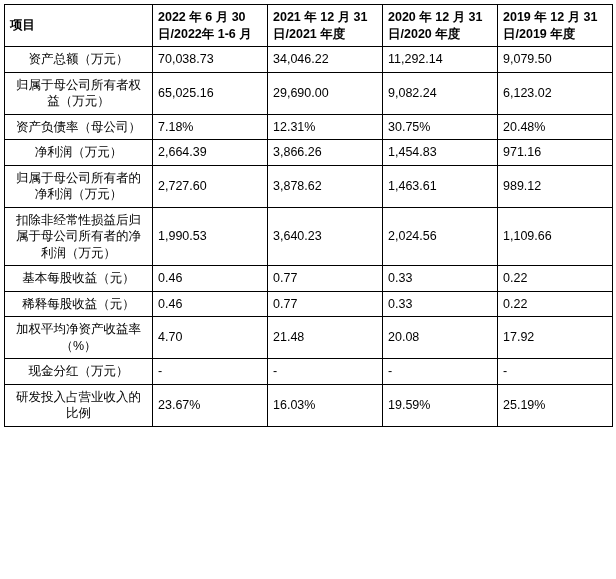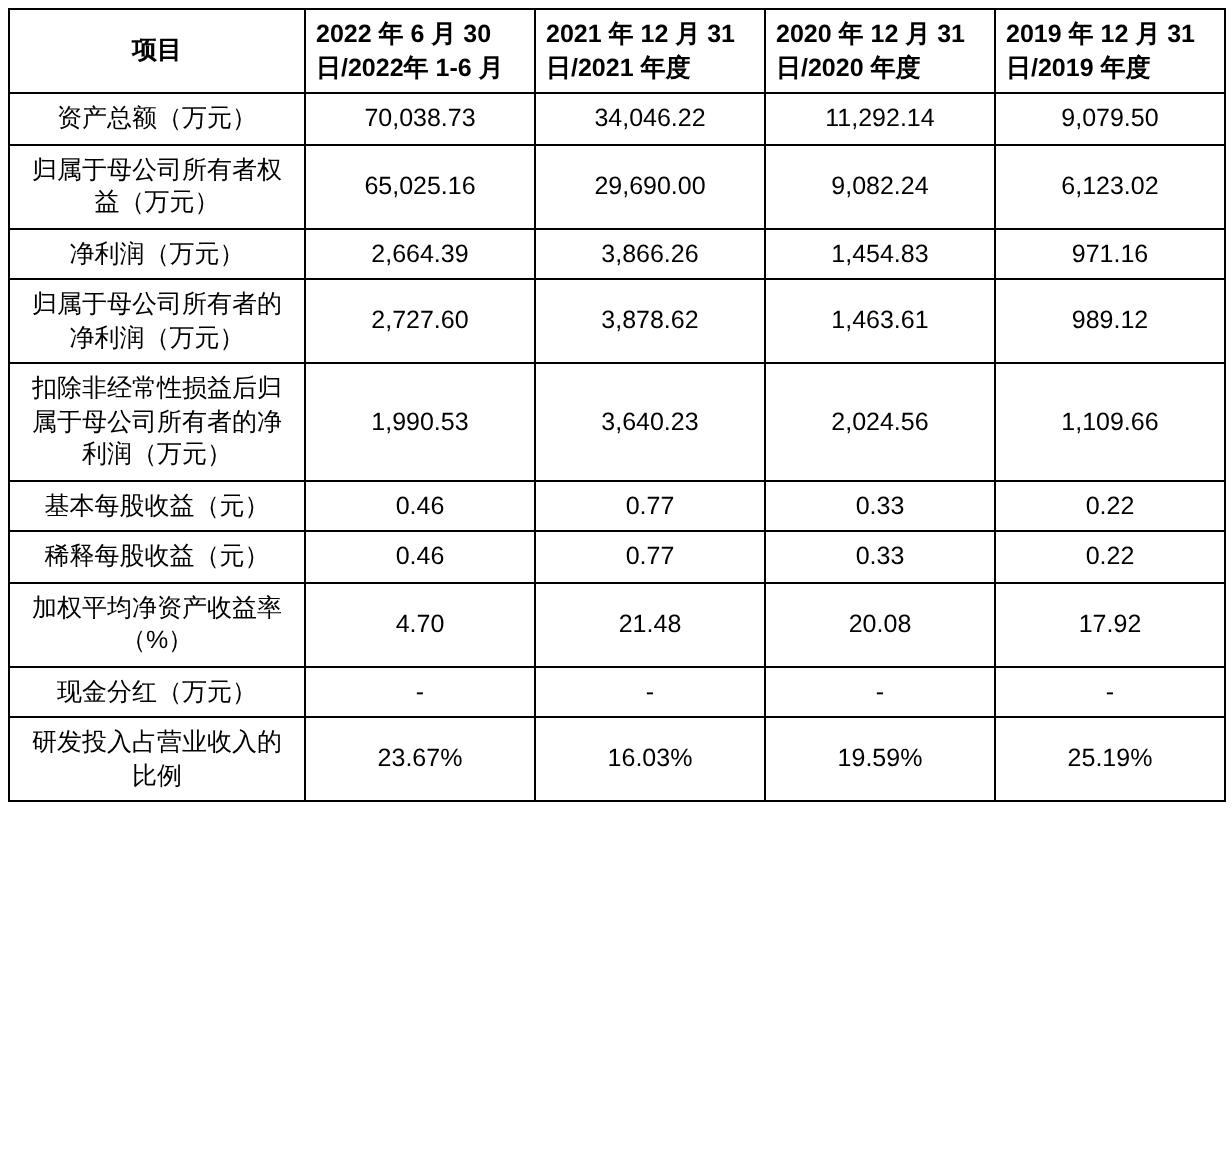--- a/index.html
+++ b/index.html
@@ -35,28 +35,28 @@
     border: 1px solid #000000;
     padding: 4px 5px;
     vertical-align: middle;
     line-height: 1.32;
   }
   table.fin thead th {
     font-weight: bold;
     text-align: left;
   }
   table.fin thead th.hdr-item {
-    text-align: center;
+    text-align: left;
   }
   td.label {
     text-align: center;
     word-break: break-all;
   }
   td.num {
-    text-align: center;
+    text-align: left;
     white-space: nowrap;
   }
 </style>
 </head>
 <body>
 
 <div class="sheet">
   <table class="fin">
     <colgroup>
       <col class="c0">
@@ -81,20 +81,27 @@
         <td class="num">34,046.22</td>
         <td class="num">11,292.14</td>
         <td class="num">9,079.50</td>
       </tr>
       <tr>
         <td class="label">归属于母公司所有者权益（万元）</td>
         <td class="num">65,025.16</td>
         <td class="num">29,690.00</td>
         <td class="num">9,082.24</td>
         <td class="num">6,123.02</td>
+      </tr>
+      <tr>
+        <td class="label">资产负债率（母公司）</td>
+        <td class="num">7.18%</td>
+        <td class="num">12.31%</td>
+        <td class="num">30.75%</td>
+        <td class="num">20.48%</td>
       </tr>
       <tr>
         <td class="label">净利润（万元）</td>
         <td class="num">2,664.39</td>
         <td class="num">3,866.26</td>
         <td class="num">1,454.83</td>
         <td class="num">971.16</td>
       </tr>
       <tr>
         <td class="label">归属于母公司所有者的净利润（万元）</td>

